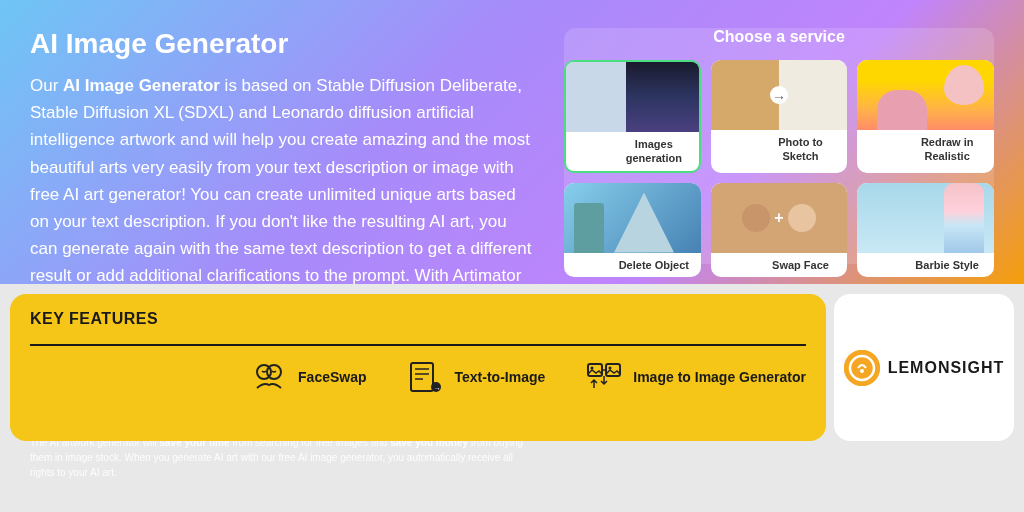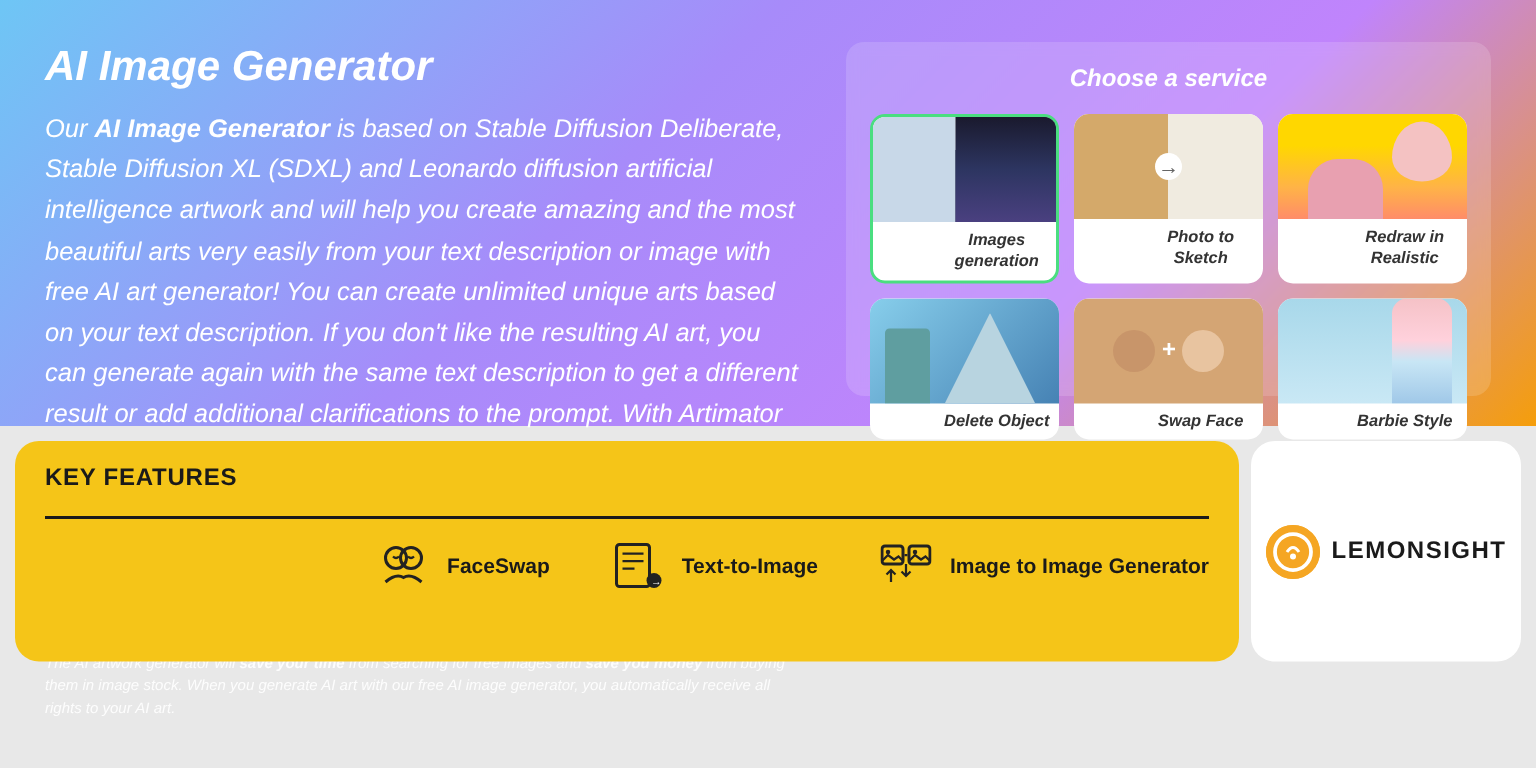--- a/index.html
+++ b/index.html
@@ -11,21 +11,20 @@
       overflow: hidden;
     }
 
     
     .top-section {
       background: linear-gradient(135deg, #6ec6f5 0%, #a78bfa 40%, #c084fc 70%, #f59e0b 100%);
       padding: 28px 30px 20px 30px;
       display: flex;
       gap: 30px;
       height: 284px;
-      font-style: italic;
     }
 
     .left-content {
       flex: 1;
       color: white;
     }
 
     .main-title {
       font-size: 28px;
       font-weight: 800;
@@ -52,21 +51,20 @@
 
     .small-note strong {
       font-weight: 700;
     }
 
     
     .right-content {
       width: 430px;
       background: rgba(255,255,255,0.15);
       border-radius: 12px;
-      padding: 16px;
       backdrop-filter: blur(4px);
     }
 
     .choose-title {
       text-align: center;
       font-size: 16px;
       font-weight: 600;
       color: white;
       margin-bottom: 14px;
     }

